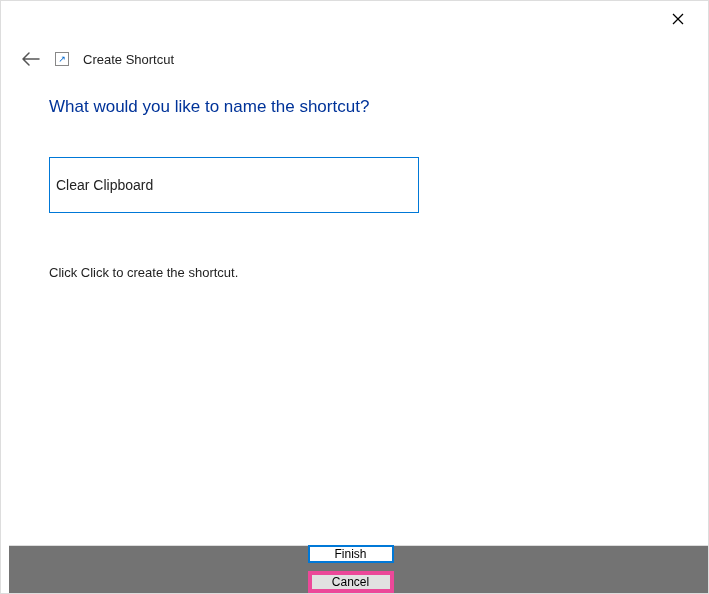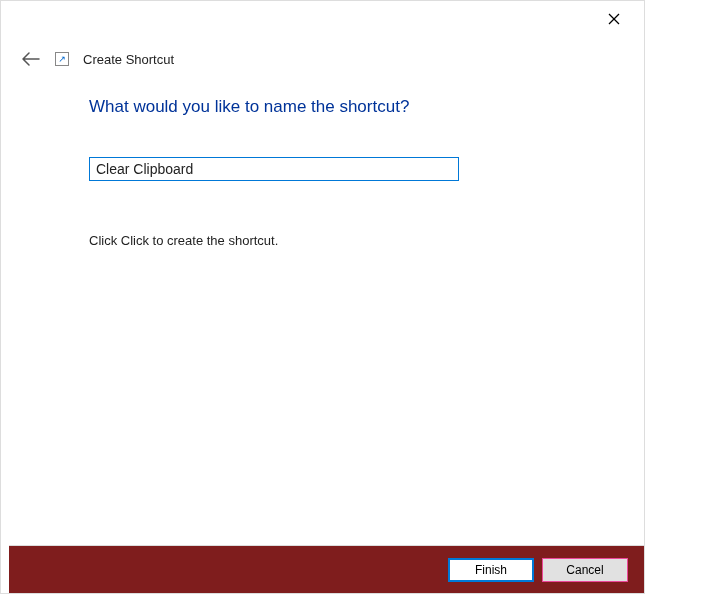--- a/index.html
+++ b/index.html
@@ -10,21 +10,21 @@
     body {
       font-family: "Segoe UI", Tahoma, sans-serif;
       font-size: 13px;
       background: #fff;
       width: 709px;
       height: 594px;
       position: relative;
       overflow: hidden;
     }
     .window {
-      width: 645px;
+      width: 709px;
       height: 594px;
       background: #fff;
       border: 1px solid #ddd;
       position: relative;
     }
     .titlebar {
       height: 36px;
       display: flex;
       justify-content: flex-end;
       align-items: center;
@@ -77,36 +77,35 @@
       font-size: 9px;
       line-height: 1;
       color: #0066cc;
     }
     .header-title {
       font-size: 13px;
       color: #222;
     }
     .content {
       padding: 28px 48px 0 48px;
-      margin-left: 40px;
     }
     .heading {
       font-size: 17px;
       color: #003399;
       font-weight: 400;
       margin-bottom: 40px;
     }
     .field-label {
       font-size: 13px;
       color: #222;
       margin-bottom: 6px;
     }
     .text-input {
       width: 370px;
-      padding: 3px 6px;
+      padding: 19px 6px;
       font-size: 14px;
       font-family: inherit;
       border: 1px solid #0078d7;
       outline: none;
       color: #222;
     }
     .hint-text {
       margin-top: 52px;
       font-size: 13px;
       color: #222;
@@ -146,35 +145,36 @@
     .wm-orange { background: #f28c1f; top: 0; left: 0; }
     .wm-green  { background: #8bc34a; top: 10px; left: 40px; transform: rotate(6deg); width: 36px; height: 36px; }
     .wm-blue   { background: #2196c9; top: 36px; left: 0; }
     .wm-yellow { background: #f2b01f; top: 36px; left: 40px; width: 30px; height: 30px; }
     .button-bar {
       position: absolute;
       bottom: 0;
       left: 8px;
       right: 0;
       height: 48px;
-      background: #7f1d1d;
+      background: #737373;
       border-top: 1px solid #ddd;
       display: flex;
       align-items: center;
       justify-content: flex-end;
       padding-right: 16px;
       gap: 8px;
+      flex-direction: column;
     }
     .btn {
       min-width: 86px;
       height: 24px;
       font-size: 12px;
       font-family: inherit;
       background: #e1e1e1;
-      border: 1px solid #ec4899;
+      border: 4px solid #ec4899;
       cursor: pointer;
     }
     .btn.primary {
       background: #fff;
       border: 2px solid #0078d7;
       color: #000;
     }
   </style>
 </head>
 <body>

